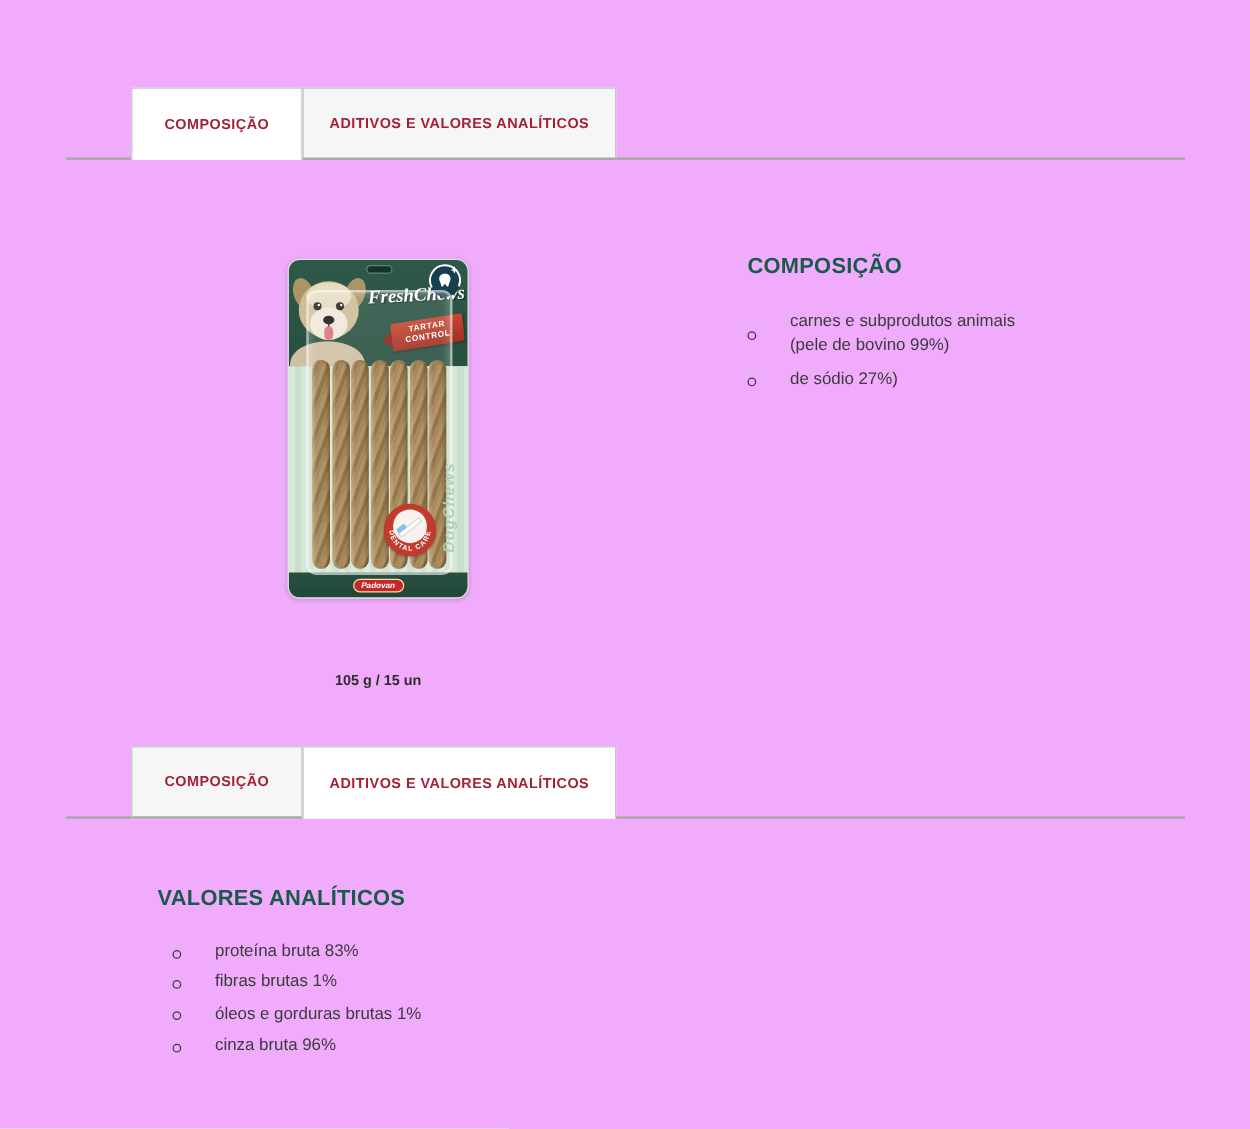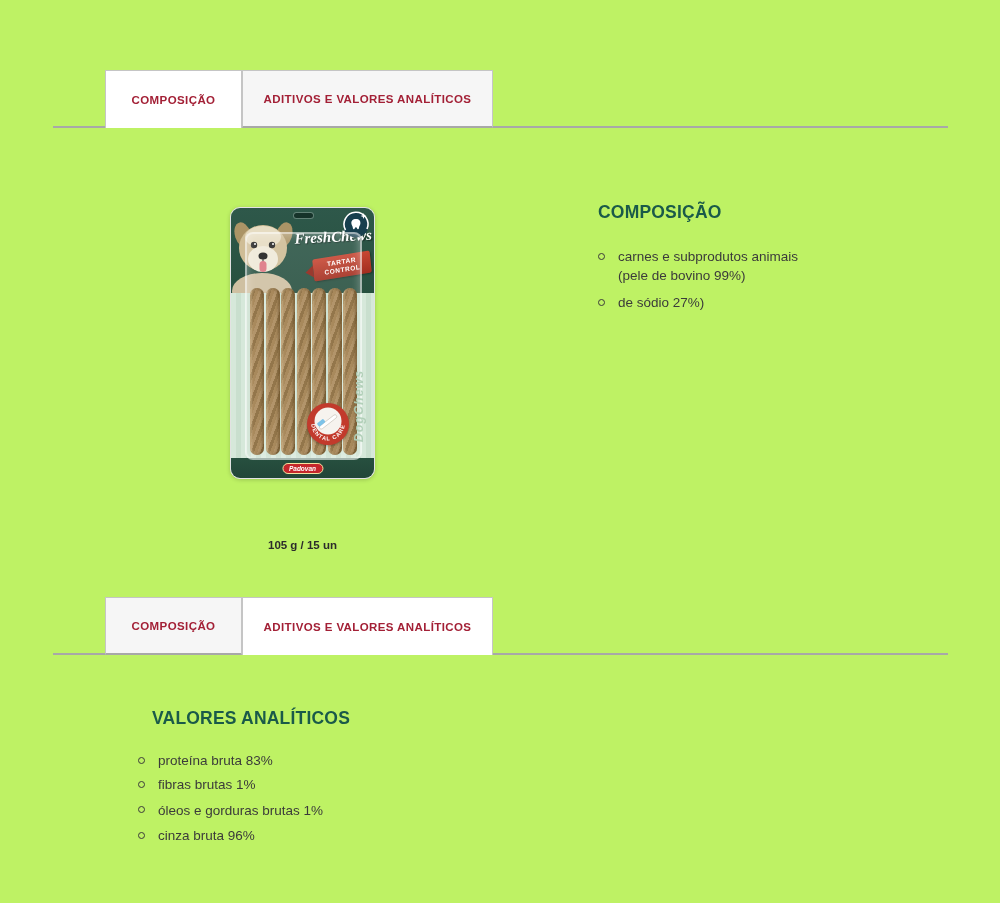--- a/index.html
+++ b/index.html
@@ -1,38 +1,38 @@
 <!DOCTYPE html>
 <html><head>
 <meta charset="utf-8">
 <style>
   * { margin:0; padding:0; box-sizing:border-box; }
   body { background:#fff; }
-  .page { position:relative; width:1000px; height:903px; background:#bef264;
+  .page { position:relative; width:1000px; height:903px; background:#f0abfc;
           font-family:"Liberation Sans", sans-serif; overflow:hidden; }
 
   
   .tabbar { position:absolute; left:0; width:1000px; height:58px; }
   .baseline { position:absolute; bottom:0; height:2px; background:#a8a8a8; }
   .seg-left  { left:53px;  width:52px; }
   .seg-right { left:493px; width:455px; }
   .tab { position:absolute; top:0; height:58px; display:flex; align-items:center;
          justify-content:center; font-weight:bold; font-size:11.5px;
          letter-spacing:.4px; color:#A32036; text-align:center; cursor:pointer; }
   .tab-1 { left:105px; width:137px; }
   .tab-2 { left:242px; width:251px; }
   .tab.active   { background:#ffffff; border:1px solid #c5c5c5; border-bottom:none; }
   .tab.inactive { background:#f6f6f6; border:1px solid #c5c5c5;
                   border-bottom:2px solid #a8a8a8; }
 
   
   .section-heading { position:absolute; font-size:17.5px; font-weight:bold;
                      color:#1A5A49; letter-spacing:.2px; }
   .blist { position:absolute; }
-  .blist-item { display:flex; gap:13px; margin-bottom:8px; }
+  .blist-item { display:flex; gap:27px; margin-bottom:8px;align-items:center; }
   .bullet { width:7px; height:7px; border:1.5px solid #3b3b3a; border-radius:50%;
             margin-top:5.5px; flex:none; }
   .blist-text { font-size:13.5px; line-height:19px; color:#3b3b3a; }
 
   
   .product { position:absolute; left:230px; top:207px; width:145px; height:272px;
              border-radius:10px; overflow:hidden; border:1px solid #e2e2e2;
              box-shadow:0 1px 4px rgba(0,0,0,.18); background:#d5e7d9; }
   .pk-top { position:absolute; left:0; top:0; width:145px; height:85px;
             background:linear-gradient(#2e584a,#27503f); }
@@ -177,21 +177,21 @@
     </div>
   </div>
 
   <div class="tabbar" style="top:597px">
     <div class="baseline seg-left"></div>
     <div class="tab tab-1 inactive">COMPOSIÇÃO</div>
     <div class="tab tab-2 active">ADITIVOS E VALORES ANALÍTICOS</div>
     <div class="baseline seg-right"></div>
   </div>
 
-  <div class="section-heading" style="left:152px; top:708px">VALORES ANALÍTICOS</div>
+  <div class="section-heading" style="left:126px; top:708px">VALORES ANALÍTICOS</div>
 
   <div class="blist" style="left:138px; top:751px; width:360px">
     <div class="blist-item" style="margin-bottom:5px">
       <span class="bullet"></span>
       <span class="blist-text">proteína bruta 83%</span>
     </div>
     <div class="blist-item" style="margin-bottom:6.5px">
       <span class="bullet"></span>
       <span class="blist-text">fibras brutas 1%</span>
     </div>

